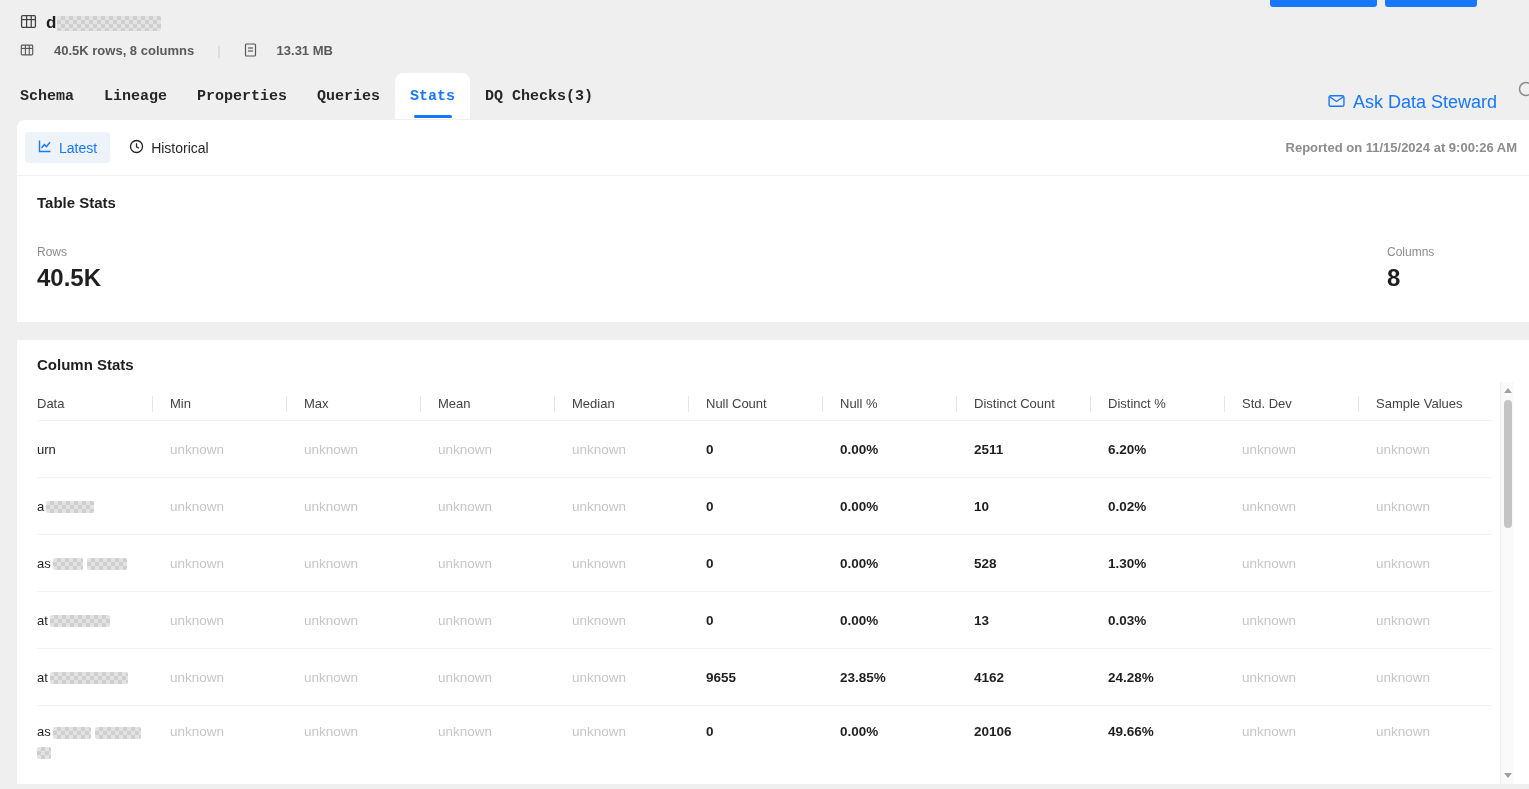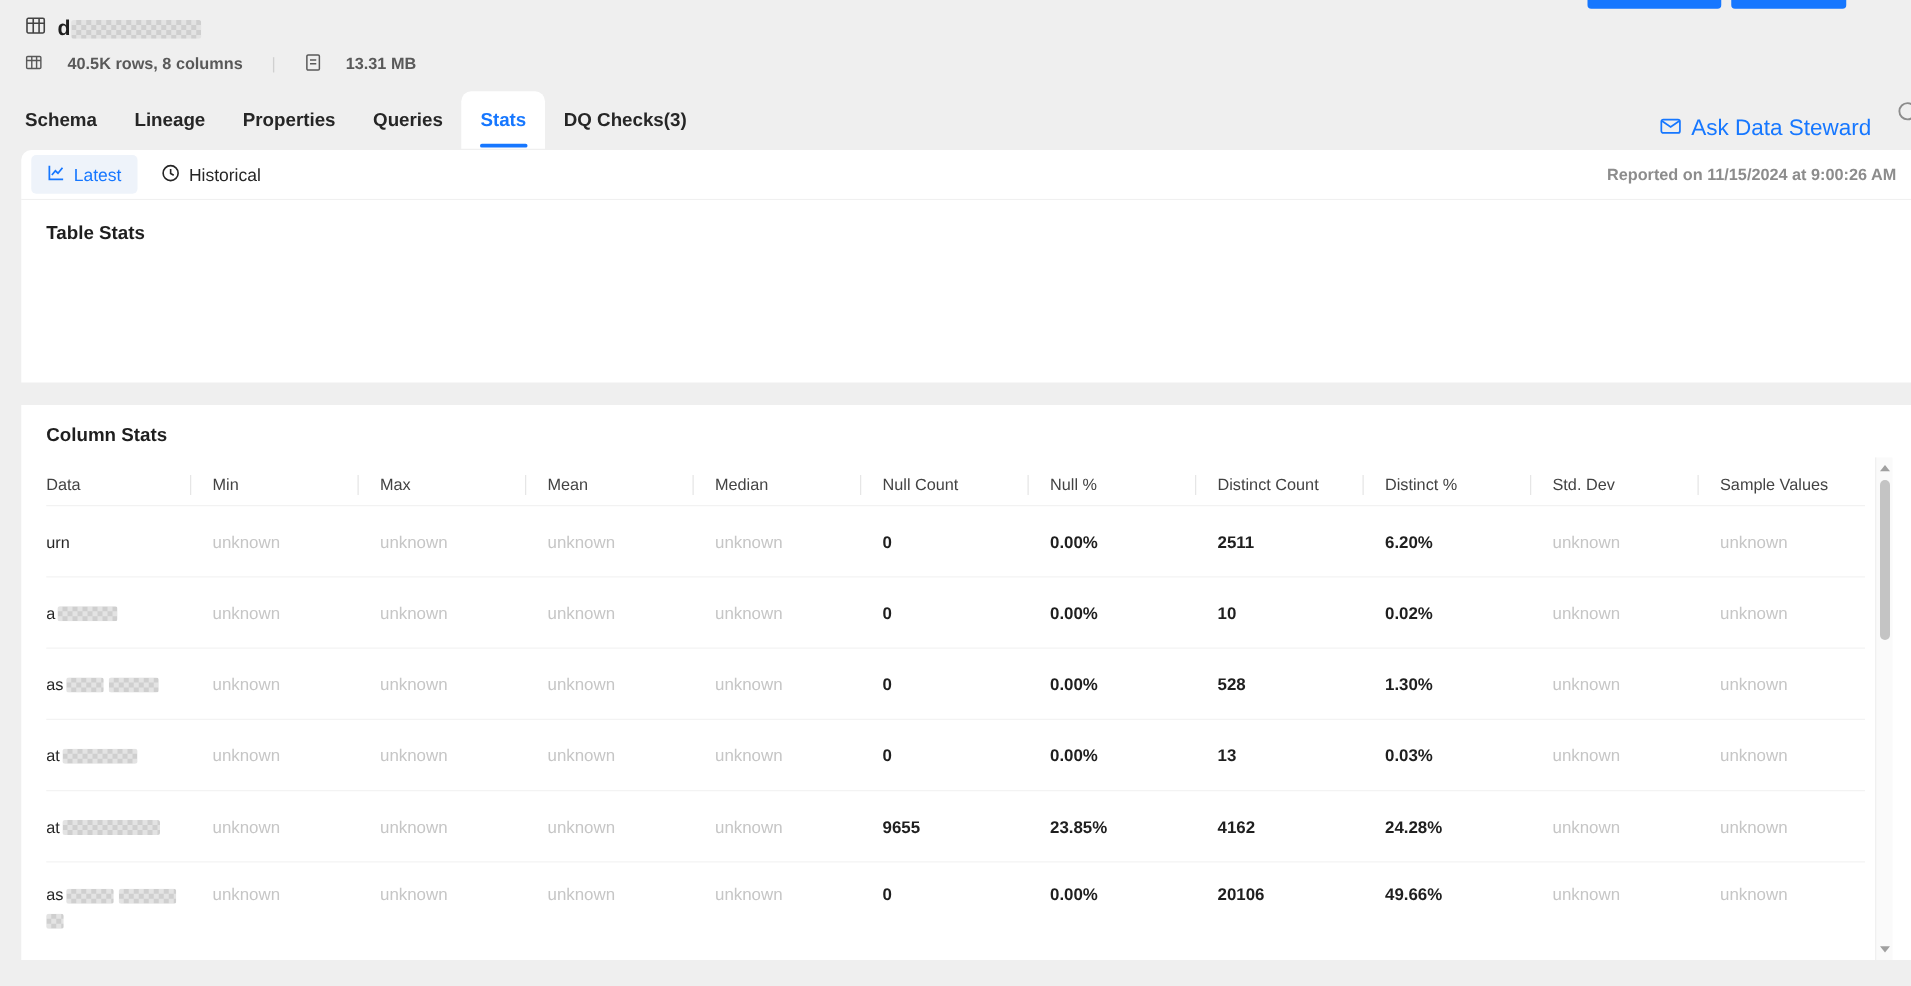--- a/index.html
+++ b/index.html
@@ -16,28 +16,28 @@
   .top-btn.b1{right:152px;width:107px}
   .top-btn.b2{right:52px;width:92px}
   .title-row{display:flex;align-items:center;gap:9px;padding:12px 0 0 20px;height:34px}
   .title-text{font-size:17px;font-weight:700;color:#1f1f1f}
   .redact{display:inline-block;background:repeating-conic-gradient(#cfcfcf 0% 25%, #e3e3e3 0% 50%);background-size:8px 8px;border-radius:2px;vertical-align:middle}
   .title-redact{width:104px;height:15px;margin-left:1px}
   .meta-row{display:flex;align-items:flex-start;gap:20px;padding:9px 0 0 20px;color:#595959;font-size:13px;font-weight:700}
   .meta-sep{color:#d0d0d0;font-weight:400;padding:0 3px}
   
   .tabs-row{display:flex;align-items:stretch;height:46px;margin-top:13px;padding-left:5px;position:relative}
-  .tab{display:flex;align-items:center;padding:0 15px;font-size:15px;font-weight:600;color:#262626;cursor:pointer;position:relative;background:none;border:none;font-family:Liberation Sans, sans-serif}
+  .tab{display:flex;align-items:center;padding:0 15px;font-size:15px;font-weight:600;color:#262626;cursor:pointer;position:relative;background:none;border:none;font-family:Liberation Mono, monospace}
   .tab.active{background:#fff;border-radius:8px 8px 0 0;color:#1677ff}
   .tab.active::after{content:"";position:absolute;left:50%;transform:translateX(-50%);bottom:1px;width:38px;height:3px;background:#1677ff;border-radius:2px}
   .ask-steward{position:absolute;right:32px;top:13px;bottom:0;display:flex;align-items:center;gap:8px;color:#1677ff;font-size:18px;font-weight:500;cursor:pointer;background:none;border:none;font-family:inherit}
   .search-partial{position:absolute;left:1517px;top:7px;width:20px;height:20px}
   
   .content{position:absolute;left:17px;right:0;top:120px;bottom:17px}
-  .toolbar{background:#fff;border-radius:8px 0 0 0;height:40px;display:flex;align-items:center;padding:0 12px 0 8px;border-bottom:1px solid #f0f0f0}
+  .toolbar{background:#fff;border-radius:8px 0 0 0;height:56px;display:flex;align-items:center;padding:0 12px 0 8px;border-bottom:1px solid #f0f0f0}
   .chip-latest{display:flex;align-items:center;gap:7px;background:#eef3fa;color:#1677ff;font-size:14px;font-weight:500;padding:7px 13px;border-radius:4px;border:none;cursor:pointer;font-family:inherit}
   .chip-historical{display:flex;align-items:center;gap:7px;color:#262626;font-size:14px;padding:7px 13px;margin-left:6px;background:none;border:none;cursor:pointer;font-family:inherit}
   .reported{margin-left:auto;color:#8c8c8c;font-size:13px;font-weight:700}
   
   .table-stats{background:#fff;padding:18px 20px 26px 20px;height:146px}
   .section-heading{font-size:15px;font-weight:700;color:#1f1f1f}
   .stat-grid{display:flex;margin-top:34px}
   .stat-left{flex:1}
   .stat-right{width:122px}
   .stat-label{font-size:12px;color:#8c8c8c}
@@ -150,20 +150,30 @@
           <path d="M7.5 4.2 V7.8 L10 9.2"></path>
         </svg>
       </span>
       <span>Historical</span>
     </button>
     <span class="reported">Reported on 11/15/2024 at 9:00:26 AM</span>
   </div>
 
   <div class="table-stats">
     <div class="section-heading">Table Stats</div>
+    <div class="stat-grid">
+      <div class="stat-left">
+        <div class="stat-label">Rows</div>
+        <div class="stat-value">40.5K</div>
+      </div>
+      <div class="stat-right">
+        <div class="stat-label">Columns</div>
+        <div class="stat-value">8</div>
+      </div>
+    </div>
   </div>
 
   <div class="section-gap"></div>
 
   <div class="column-stats">
     <div class="section-heading">Column Stats</div>
 
     <div class="cs-table">
       <div class="thead">
         <div class="th">Data</div>

